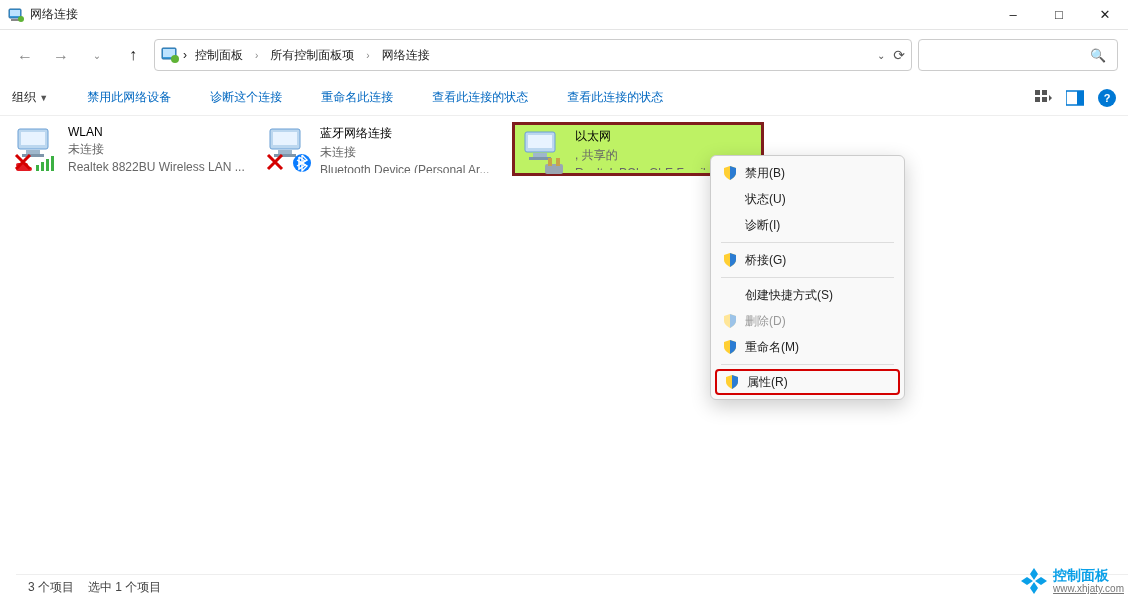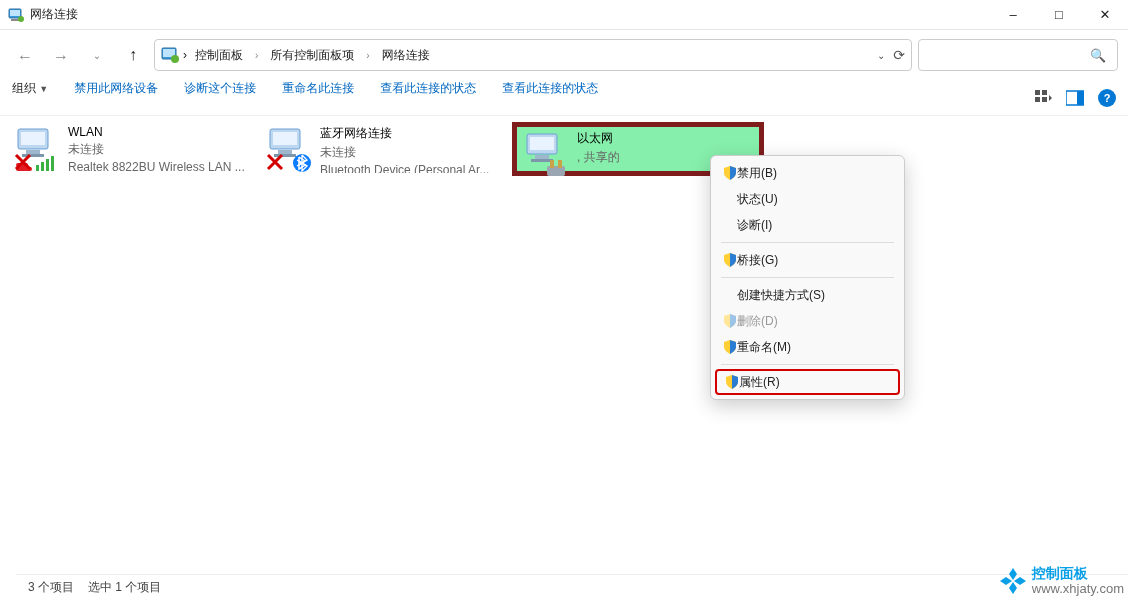--- a/index.html
+++ b/index.html
@@ -18,53 +18,53 @@
   .navbtn.enabled { color:#222; }
   .addressbox { flex: 1; height: 32px; border: 1px solid #ccc; border-radius: 4px; display: flex; align-items: center; padding: 0 6px; gap: 4px; }
   .bc-icon { width: 18px; height: 18px; }
   .bc { display:flex; align-items:center; gap:4px; }
   .bc span { padding: 2px 4px; }
   .bc .sep { color:#888; font-size:10px; }
   .addr-right { margin-left:auto; display:flex; align-items:center; gap:8px; color:#555; }
   .searchbox { width: 200px; height: 32px; border: 1px solid #ccc; border-radius: 4px; display:flex; align-items:center; justify-content:flex-end; padding:0 10px; color:#555; }
   
   
-  .toolbar { height: 36px; display:flex; padding: 0 12px; gap: 26px; color:#0067c0; border-bottom: 1px solid #eee; }
+  .toolbar { height: 36px; display:flex; align-items:center; padding: 0 12px; gap: 39px; color:#0067c0; border-bottom: 1px solid #eee; }
   .toolbar .t-item { cursor:default; }
   .toolbar .t-item:first-child { color:#222; }
   .toolbar .right { margin-left:auto; display:flex; align-items:center; gap:14px; }
   .tb-icon { width:18px; height:18px; display:flex; align-items:center; justify-content:center; }
   .help-icon { width:18px; height:18px; border-radius:50%; background:#0078d4; color:#fff; display:flex; align-items:center; justify-content:center; font-size:11px; font-weight:bold; }
   
   
   .content { position:relative; height: calc(600px - 30px - 50px - 36px - 26px); padding: 6px 8px; display:flex; align-items:flex-start; gap:0; }
   .conn-item { width: 252px; height: 54px; display:flex; padding:3px 4px; gap:4px; }
-  .conn-item.selected { background:#86efac; border:5px solid #7f1d1d; }
+  .conn-item.selected { background:#bef264; border:3px solid #7f1d1d; }
   .conn-icon-wrap { width:52px; height:48px; position:relative; }
   .conn-text { display:flex; flex-direction:column; gap:2px; overflow:hidden; white-space:nowrap; }
   .conn-text .l1 { font-size:12px; color:#000; }
   .conn-text .l2,.conn-text .l3 { font-size:12px; color:#666; }
   
   
   .ctx { position:absolute; left:710px; top:155px; width:195px; background:#f9f9f9; border:1px solid #ccc; border-radius:6px; box-shadow:0 6px 20px rgba(0,0,0,0.2); padding:4px; font-size:12px; }
-  .ctx-item { height:26px; display:flex; align-items:center; padding:0 8px; border-radius:4px; }
+  .ctx-item { height:26px; display:flex; align-items:center; padding:0 8px; gap:8px; border-radius:4px; }
   .ctx-item.disabled { color:#999; }
   .ctx-sep { height:1px; background:#ddd; margin:4px 6px; }
   .ctx-shield { width:14px; height:14px; flex-shrink:0; }
   .ctx-spacer { width:14px; flex-shrink:0; }
   .ctx-item.highlight { border:2px solid #d40000; }
   
   
   .statusbar { position:absolute; bottom:0; left:16px; right:0; height:26px; border-top:1px solid #eee; display:flex; align-items:center; padding:0 12px; gap:14px; font-size:12px; color:#444; }
   
   
   .watermark { position:absolute; right:4px; bottom:4px; display:flex; align-items:center; gap:4px; color:#0aa0e8; font-weight:bold; z-index:50; }
   .watermark .logo { width:30px; height:30px; }
   .watermark .txt { display:flex; flex-direction:column; line-height:1.1; font-size:14px; }
-  .watermark .url { font-size:13px; color:#777; font-weight:normal; }
+  .watermark .url { font-size:10px; color:#777; font-weight:normal;text-decoration:underline; }
   
   
   svg { display:block; }
 </style>
 </head>
 <body>
 
 <div class="titlebar">
   <svg class="app-icon" viewBox="0 0 16 16">
     <rect x="1" y="2" width="12" height="9" rx="1" fill="#3a9bdc" stroke="#2b6fa3"></rect>

